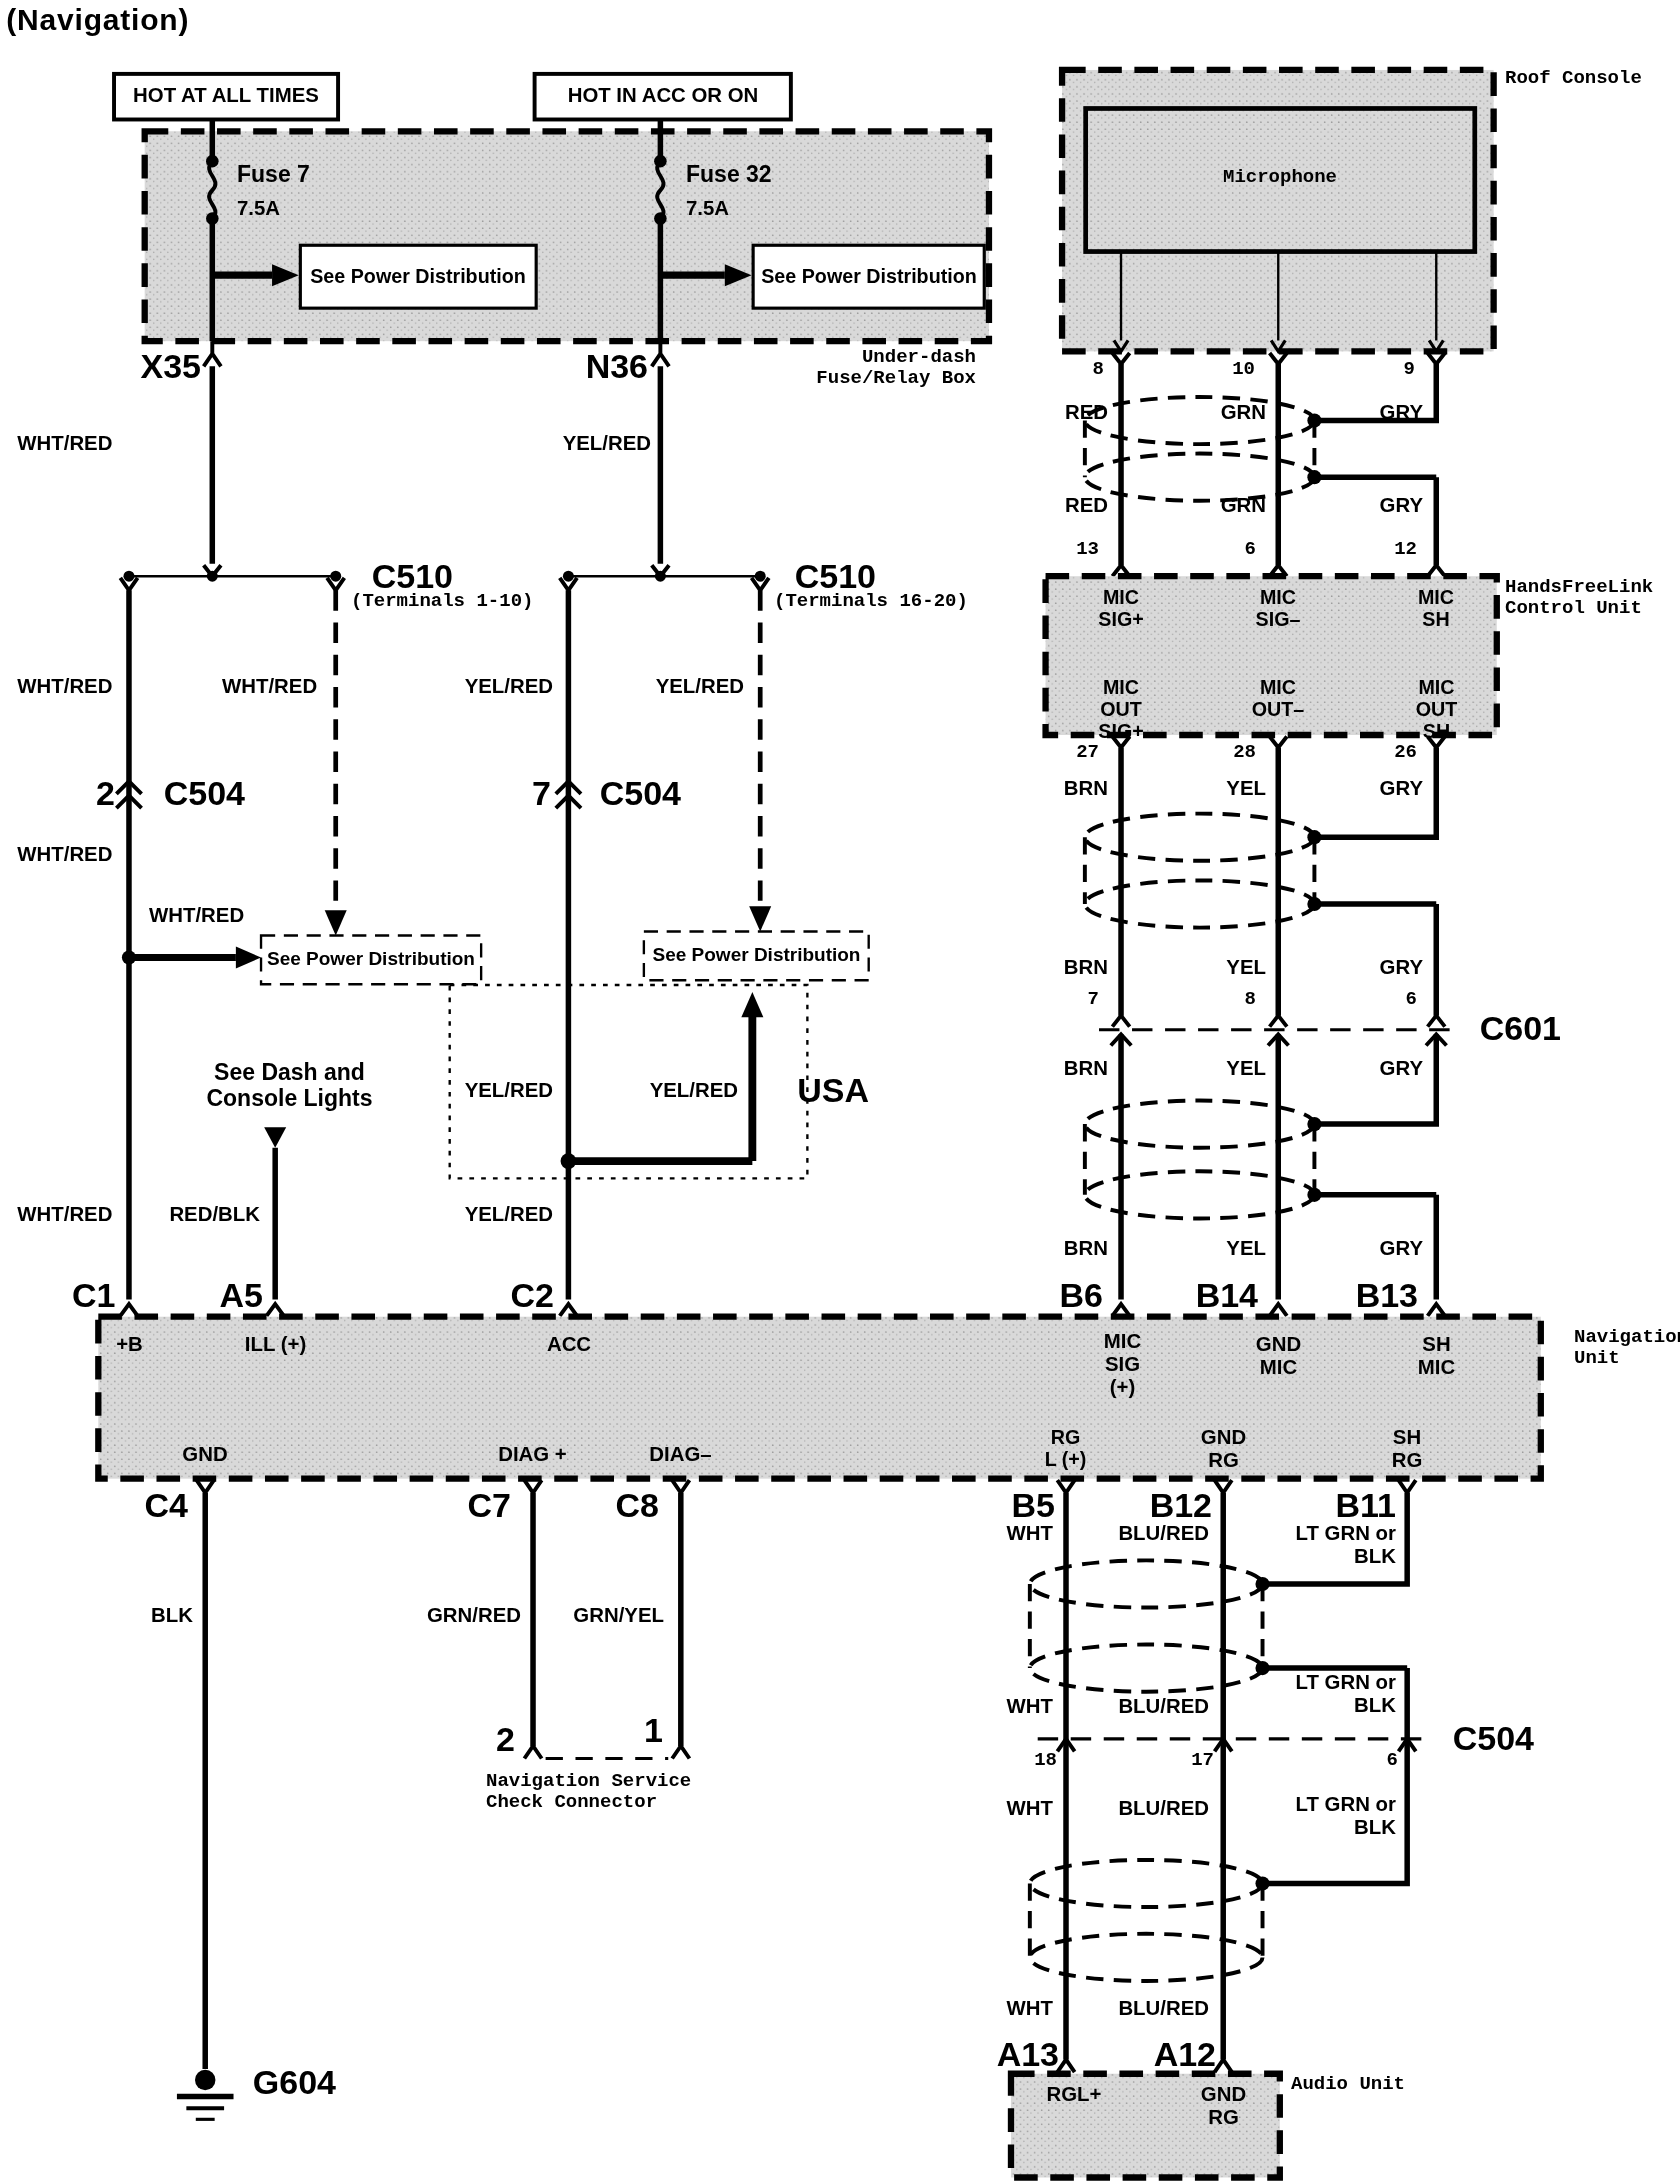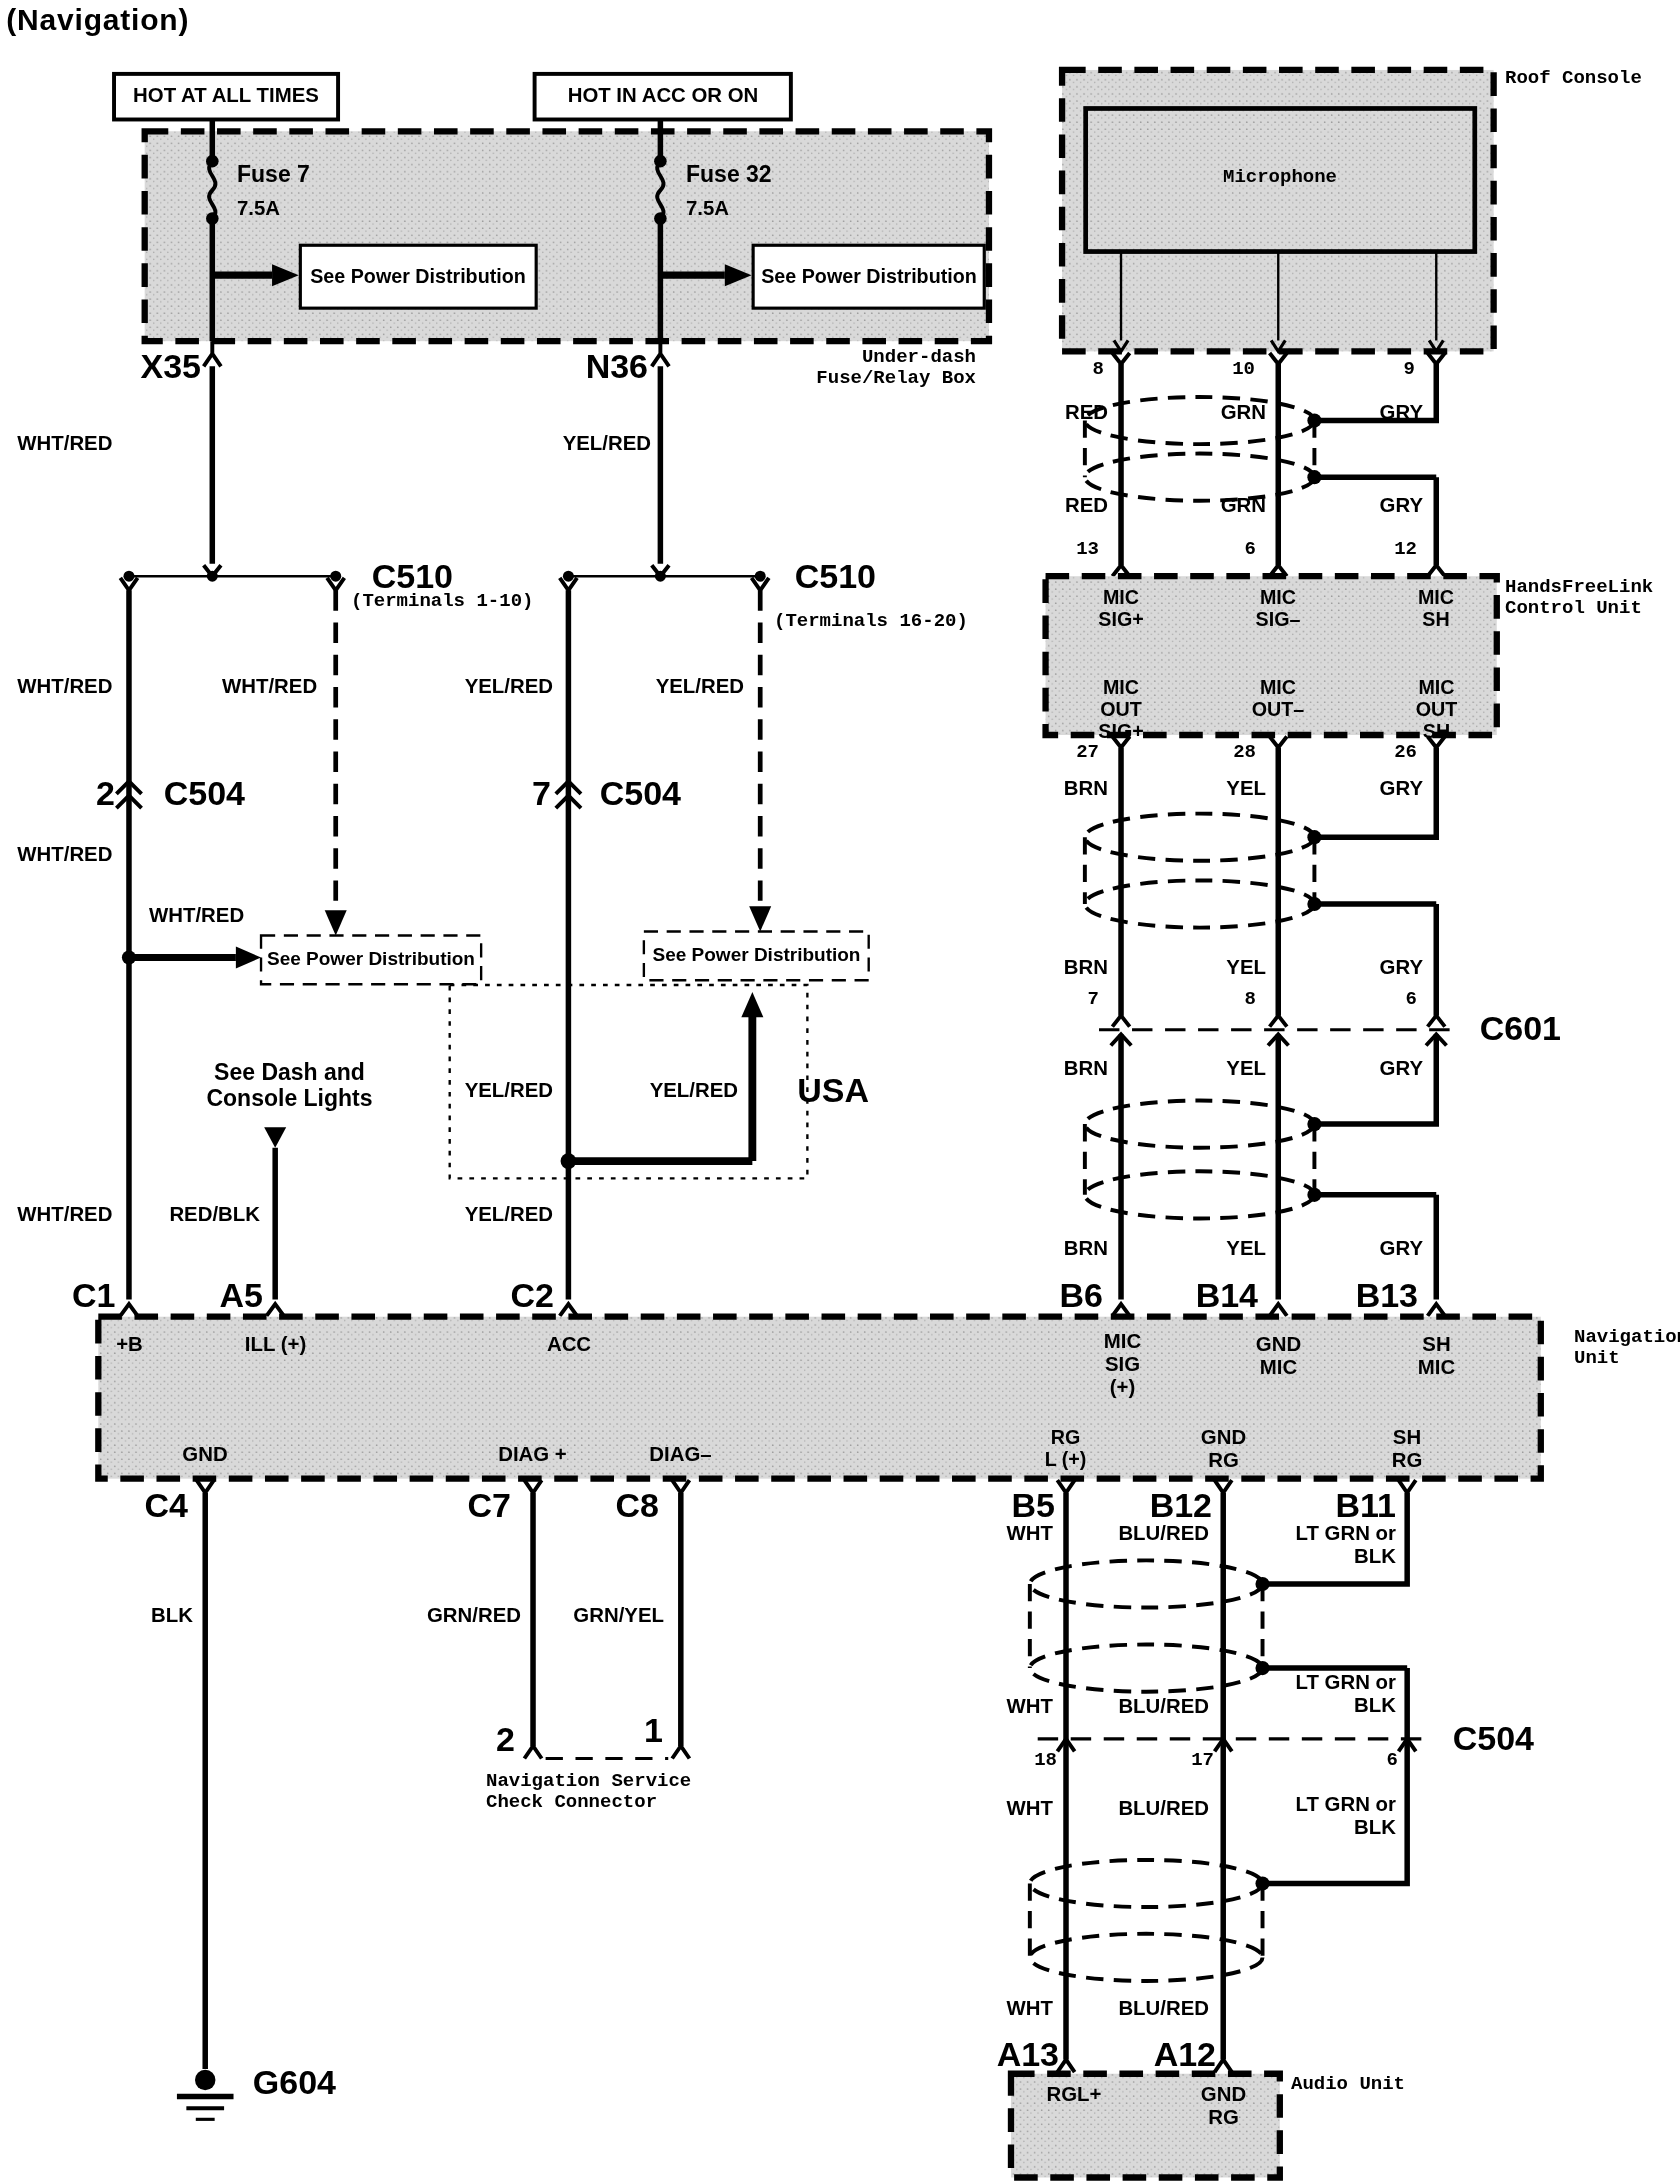--- a/index.html
+++ b/index.html
@@ -288,21 +288,21 @@
 <div class="lbl s33 rt" style="left:116px;top:347px;width:85px;">X35</div>
 <div class="lbl s33 rt" style="left:560px;top:347px;width:88px;">N36</div>
 <div class="lbl s30 rt" style="left:808px;top:347px;width:168px;">Under-dash Fuse/Relay Box</div>
 
 <div class="lbl s26" style="left:17.3px;top:432px;width:94px;">WHT/RED</div>
 <div class="lbl s26 rt" style="left:560px;top:432px;width:91px;">YEL/RED</div>
 
 <div class="lbl s33" style="left:351px;top:557px;width:102px;">C510</div>
 <div class="lbl s30" style="left:351px;top:591px;width:236px;">(Terminals 1-10)</div>
 <div class="lbl s33" style="left:774px;top:557px;width:102px;">C510</div>
-<div class="lbl s30" style="left:774px;top:591px;width:252px;margin-top:20px;">(Terminals 16-20)</div>
+<div class="lbl s30" style="left:774px;top:591px;width:252px;">(Terminals 16-20)</div>
 
 <div class="lbl s26" style="left:17.3px;top:675px;width:94px;">WHT/RED</div>
 <div class="lbl s26 rt" style="left:222px;top:675px;width:93px;">WHT/RED</div>
 <div class="lbl s26 rt" style="left:462px;top:675px;width:91px;">YEL/RED</div>
 <div class="lbl s26 rt" style="left:653px;top:675px;width:91px;">YEL/RED</div>
 
 <div class="lbl s33 rt" style="left:77px;top:774px;width:38px;">2</div>
 <div class="lbl s33" style="left:151px;top:774px;width:94px;">C504</div>
 <div class="lbl s33 rt" style="left:513px;top:774px;width:38px;">7</div>
 <div class="lbl s33" style="left:587px;top:774px;width:94px;">C504</div>

